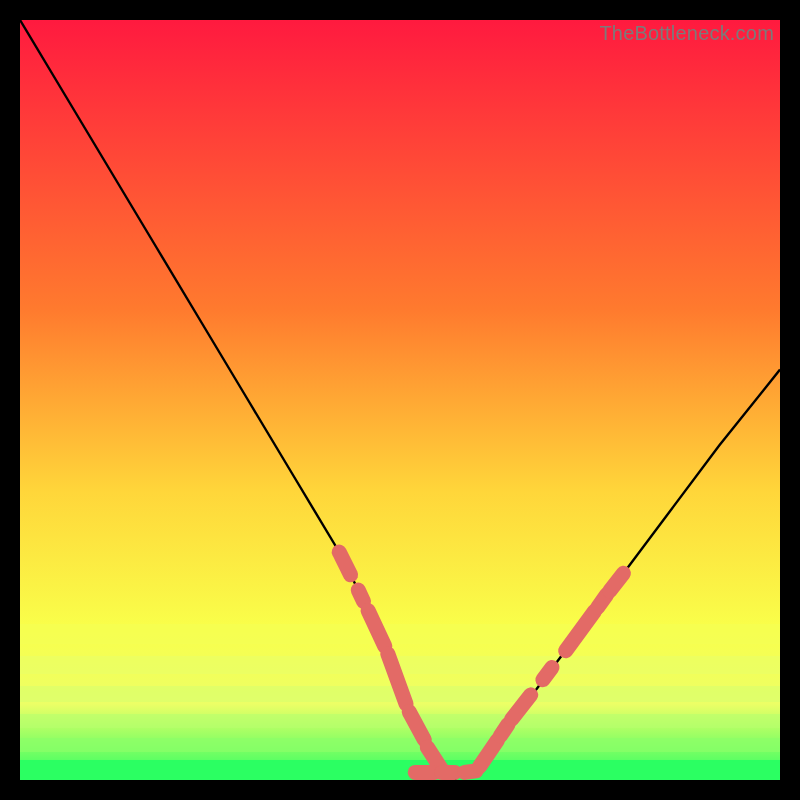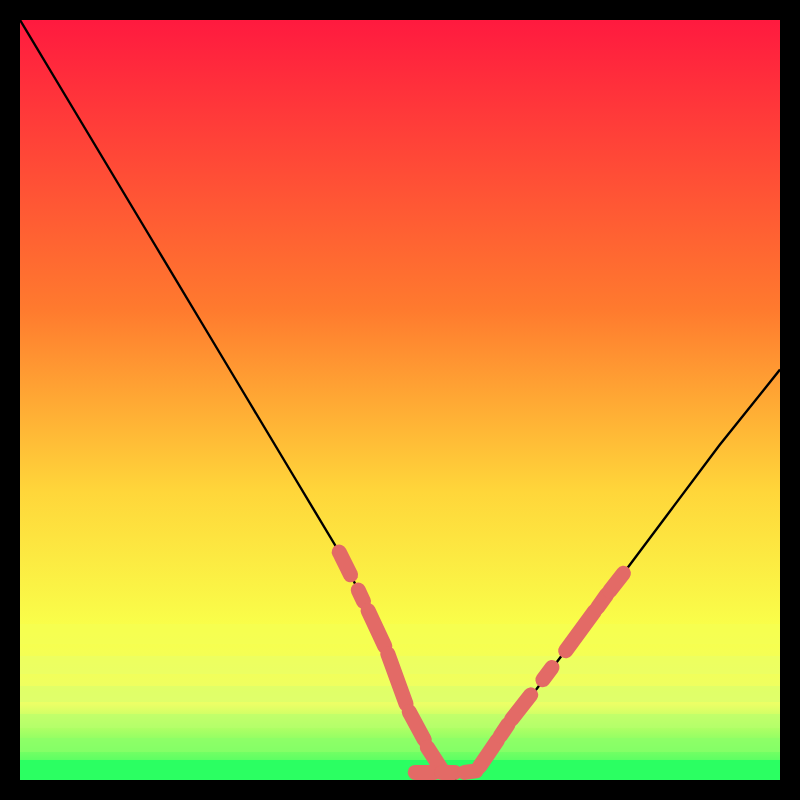--- a/index.html
+++ b/index.html
@@ -78,13 +78,14 @@
         <line x1="459.8" y1="746.32" x2="477.28000000000003" y2="720.48" stroke="#e36a66" stroke-width="15" stroke-linecap="round"></line>
         <line x1="480.32" y1="715.92" x2="487.92" y2="704.52" stroke="#e36a66" stroke-width="15" stroke-linecap="round"></line>
         <line x1="491.72" y1="699.2" x2="510.72" y2="674.88" stroke="#e36a66" stroke-width="15" stroke-linecap="round"></line>
         <line x1="522.88" y1="659.68" x2="532" y2="647.52" stroke="#e36a66" stroke-width="15" stroke-linecap="round"></line>
         <line x1="545.68" y1="630.8" x2="574.56" y2="591.28" stroke="#e36a66" stroke-width="15" stroke-linecap="round"></line>
         <line x1="577.6" y1="587.48" x2="586.72" y2="574.56" stroke="#e36a66" stroke-width="15" stroke-linecap="round"></line>
         <line x1="589.7599999999999" y1="570.76" x2="603.44" y2="553.28" stroke="#e36a66" stroke-width="15" stroke-linecap="round"></line>
       </g>
   </svg>
 
+  <div class="watermark">TheBottleneck.com</div>
 </div>
 
 </body></html>

